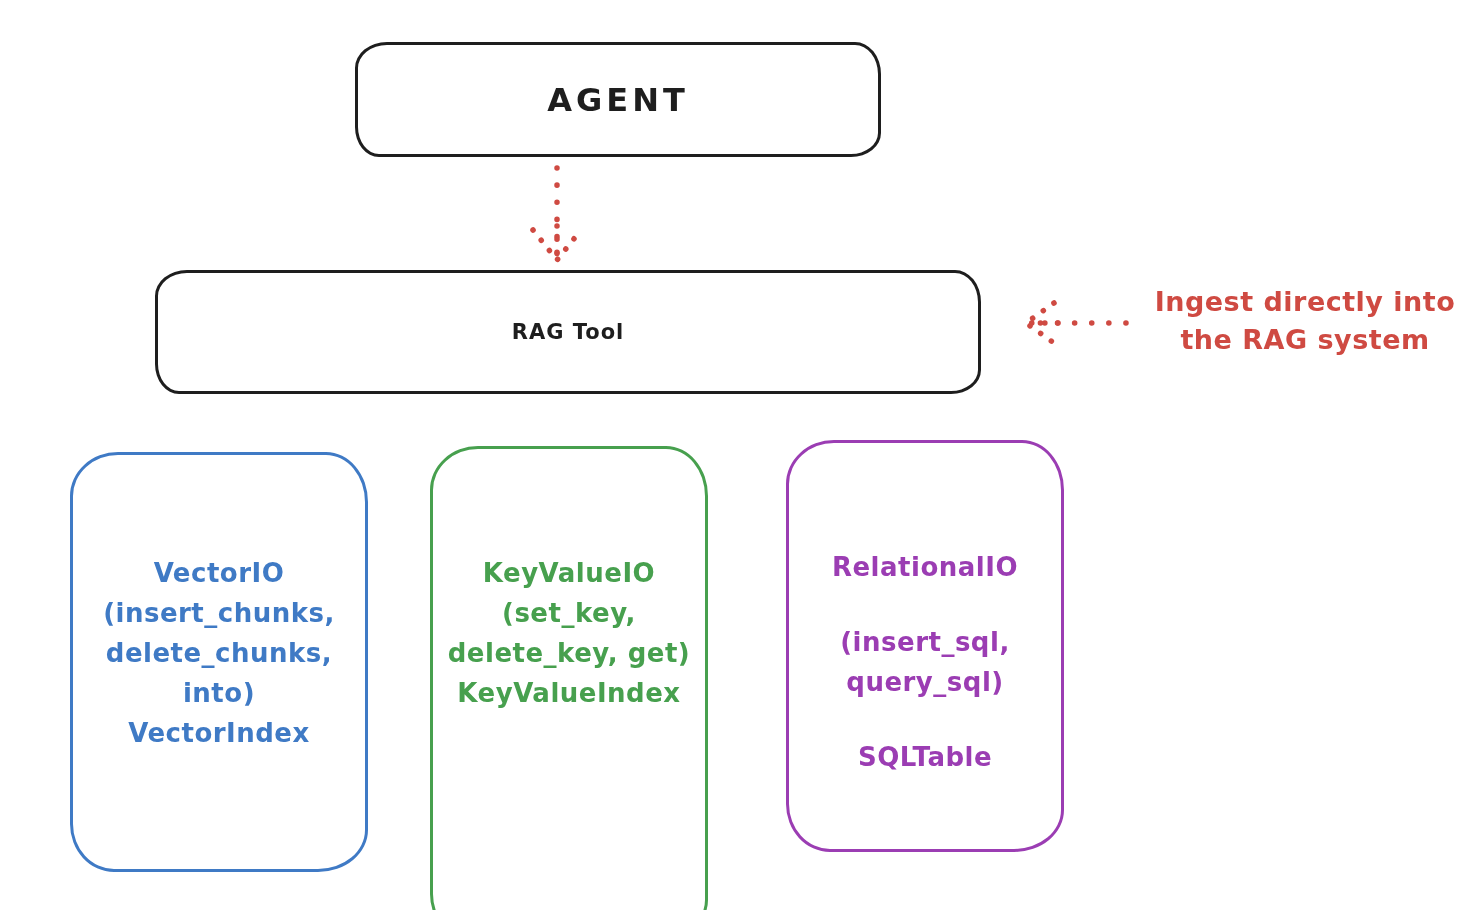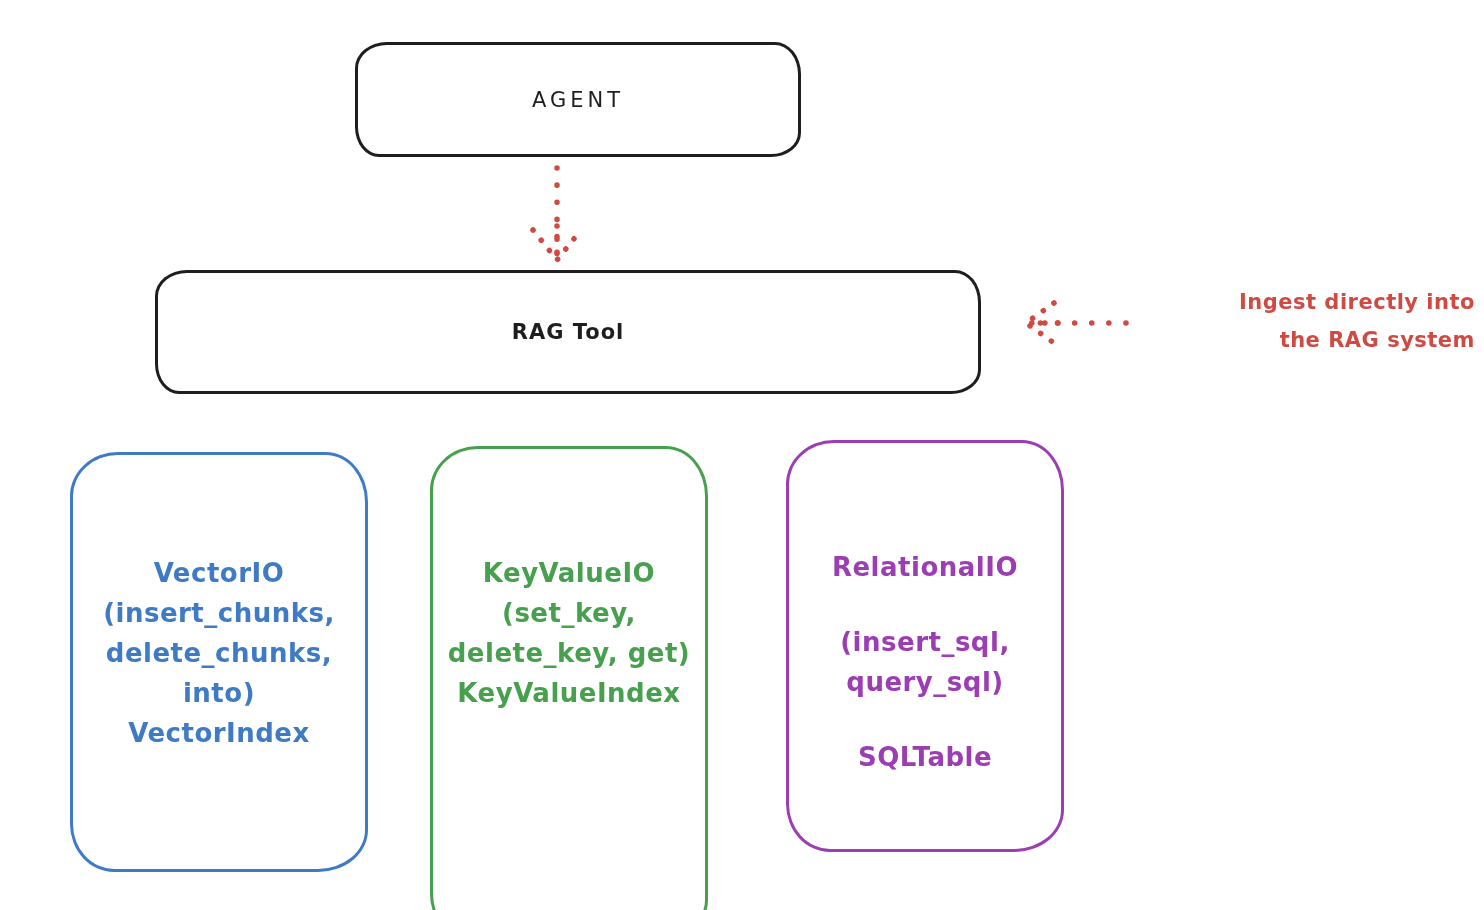--- a/index.html
+++ b/index.html
@@ -32,23 +32,23 @@
     display: flex;
     align-items: center;
     justify-content: center;
     text-align: center;
   }
   .node.black {
     border-radius: 32px 26px 30px 24px / 26px 32px 24px 30px;
   }
   .agent-box {
     left: 355px; top: 42px;
-    width: 446px; height: 115px;
-    font-size: 21px;
-    font-weight: normal;
+    width: 526px; height: 115px;
+    font-size: 32px;
+    font-weight: bold;
     letter-spacing: 4px;
   }
   .ragtool-box {
     left: 155px; top: 270px;
     width: 826px; height: 124px;
     font-size: 21px;
     font-weight: 600;
     letter-spacing: 1px;
   }
 
@@ -86,24 +86,24 @@
     padding-top: 104px;
     gap: 35px;
   }
 
   
   .annotation {
     position: absolute;
     left: 1135px; top: 283px;
     width: 340px;
     color: var(--red);
-    font-size: 21px;
+    font-size: 27px;
     font-weight: bold;
     line-height: 38px;
-    text-align: right;
+    text-align: center;
     white-space: pre-line;
     letter-spacing: 0.5px;
   }
 
   
   .arrow-svg { position: absolute; overflow: visible; }
   .arrow-svg .dots {
     fill: none;
     stroke: var(--red);
     stroke-width: 5.5;

